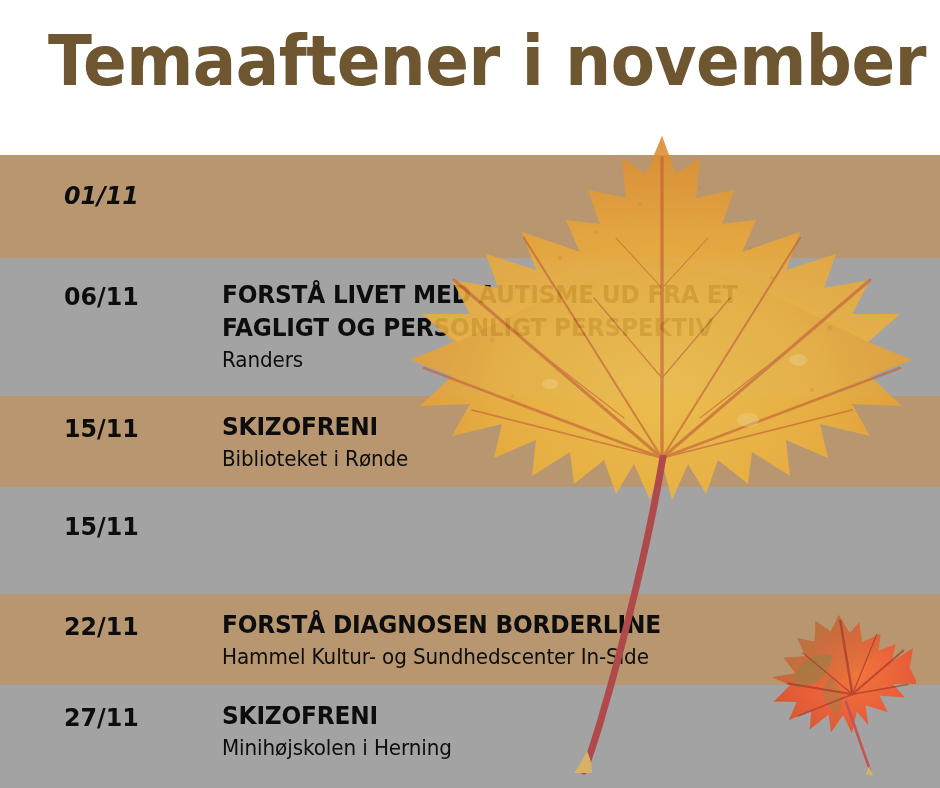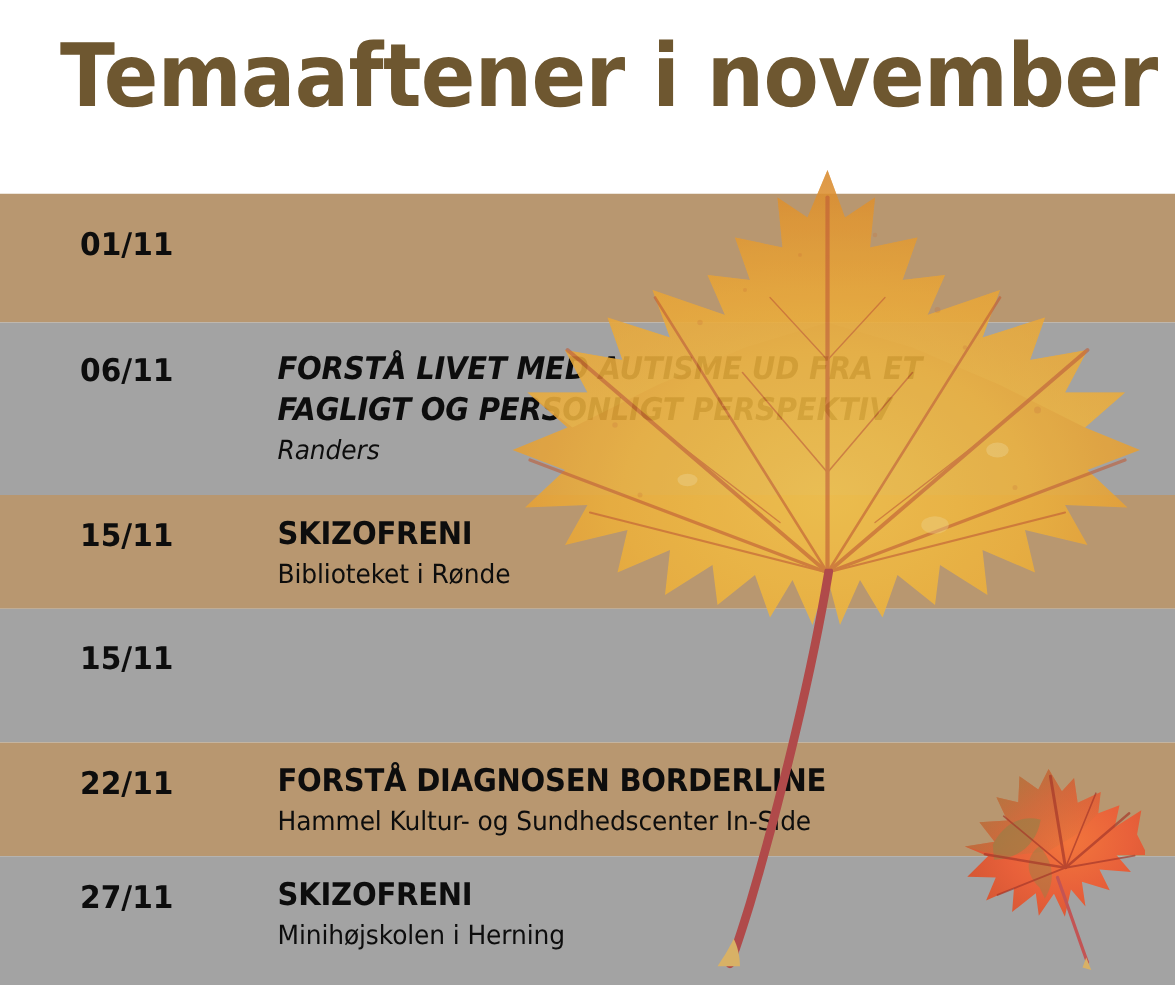--- a/index.html
+++ b/index.html
@@ -135,30 +135,30 @@
     height: 175px;
   }
 </style>
 </head>
 <body>
 
 <div id="poster">
 
   <div class="rows">
 
-    <div class="row brown" style="top:155px;height:103px;">
+    <div class="row brown" style="top:155px;height:103px;font-style:italic;">
       <div class="row-inner">
         <div class="row-date" style="top:26px;">01/11</div>
       </div>
     </div>
 
     <div class="row cream" style="top:258px;height:138px;">
       <div class="row-inner">
         <div class="row-date" style="top:24px;">06/11</div>
-        <div class="row-body" style="top:20px;font-style:italic;">
+        <div class="row-body" style="top:20px;">
           <div class="row-title">
             <span class="ln">FORSTÅ LIVET MED AUTISME UD FRA ET</span>
             <span class="ln">FAGLIGT OG PERSONLIGT PERSPEKTIV</span>
           </div>
           <div class="row-venue">Randers</div>
         </div>
       </div>
     </div>
 
     <div class="row brown" style="top:396px;height:91px;">

